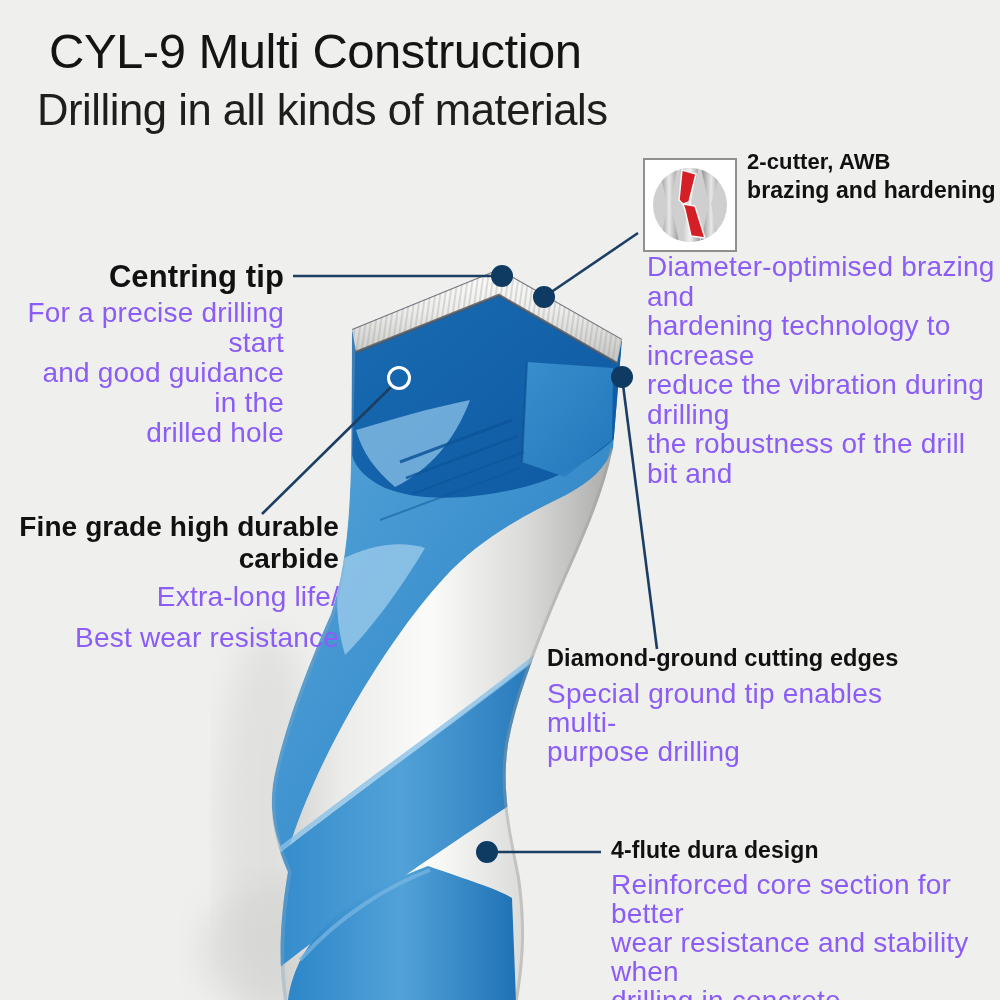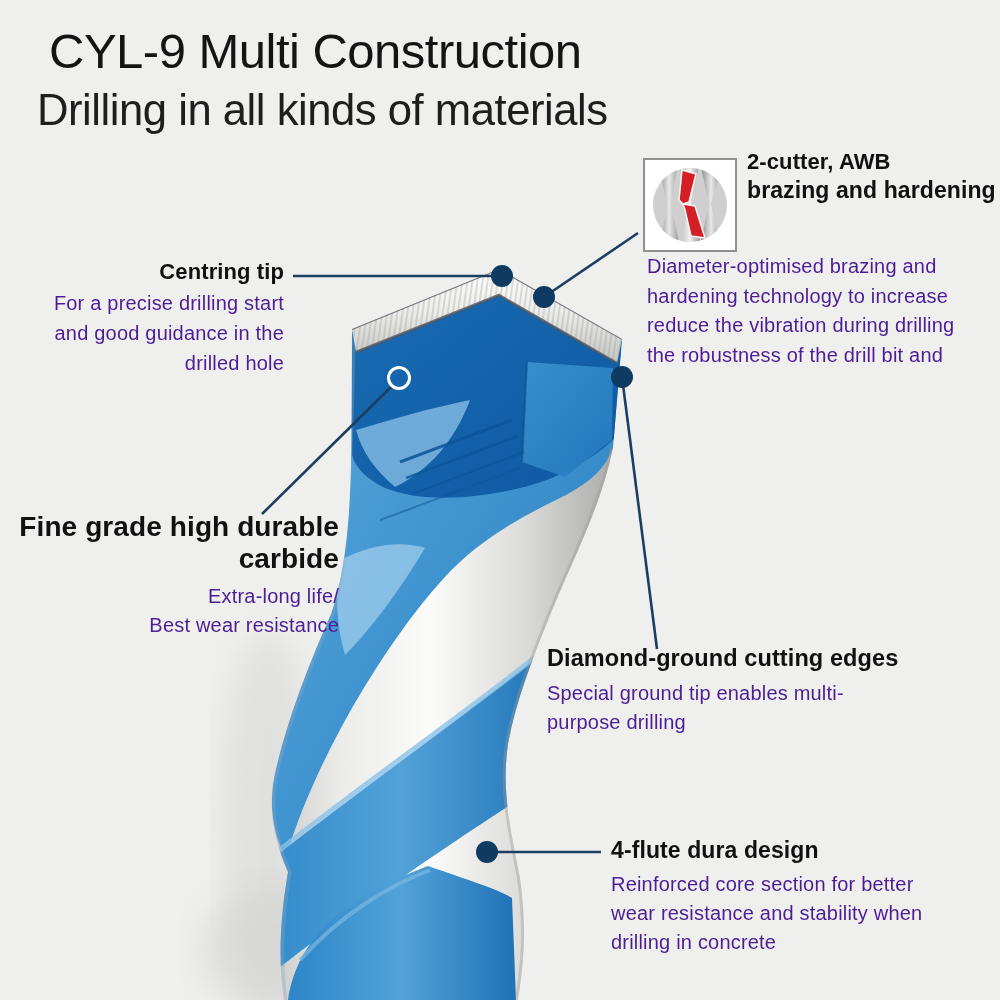--- a/index.html
+++ b/index.html
@@ -19,29 +19,29 @@
   .title .b{font-weight:400;margin-left:13px;}
   .title .r{font-weight:400;text-align:right;}
   .subtitle{
     left:37px;top:84px;
     font-size:45px;line-height:52px;font-weight:400;color:#1e1e1e;
     transform:scaleX(.97);transform-origin:left top;
     white-space:nowrap;z-index:10;letter-spacing:-0.5px;
   }
   
   .feat-title{font-weight:700;font-size:23px;color:#111;letter-spacing:.1px;}
-  .feat-line{font-size:20px;line-height:29.5px;color:#4c1d95;letter-spacing:.2px;}
+  .feat-line{font-size:28px;line-height:29.5px;color:#8b5cf6;letter-spacing:.2px;}
   .block{z-index:10;}
   .right-align{text-align:right;}
 
   .two-cutter-title{left:747px;top:148px;font-size:22px;line-height:28px;}
   .two-cutter-desc{left:647px;top:252px;}
 
   .centring{left:18px;top:259px;width:266px;}
-  .centring .feat-title{font-size:22px;margin-bottom:3px;}
+  .centring .feat-title{font-size:31px;margin-bottom:3px;}
 
   .carbide{left:13px;top:511px;width:326px;}
   .carbide .feat-title{font-size:28px;margin-bottom:7px;}
 
   .diamond{left:547px;top:645px;width:360px;}
   .diamond .feat-title{margin-bottom:7px;font-size:23.5px;}
 
   .fourflute{left:611px;top:837px;width:360px;}
   .fourflute .feat-title{margin-bottom:6px;}
 
@@ -221,21 +221,21 @@
 <div class="abs block centring right-align">
   <div class="feat-title">Centring tip</div>
   <div class="feat-line" style="line-height:30px;text-align:right;">For a precise drilling start</div>
   <div class="feat-line" style="line-height:30px;">and good guidance in the</div>
   <div class="feat-line" style="line-height:30px;">drilled hole</div>
 </div>
 
 <div class="abs block carbide right-align">
   <div class="feat-title">Fine grade high durable carbide</div>
   <div class="feat-line" style="line-height:29px;">Extra-long life/</div>
-  <div class="feat-line" style="line-height:29px;">Best wear resistance</div>
+  <div class="feat-line" style="line-height:29px;margin-top:12px;">Best wear resistance</div>
 </div>
 
 <div class="abs block diamond">
   <div class="feat-title">Diamond-ground cutting edges</div>
   <div class="feat-line" style="line-height:29px;">Special ground tip enables multi-</div>
   <div class="feat-line" style="line-height:29px;">purpose drilling</div>
 </div>
 
 <div class="abs block fourflute">
   <div class="feat-title">4-flute dura design</div>

